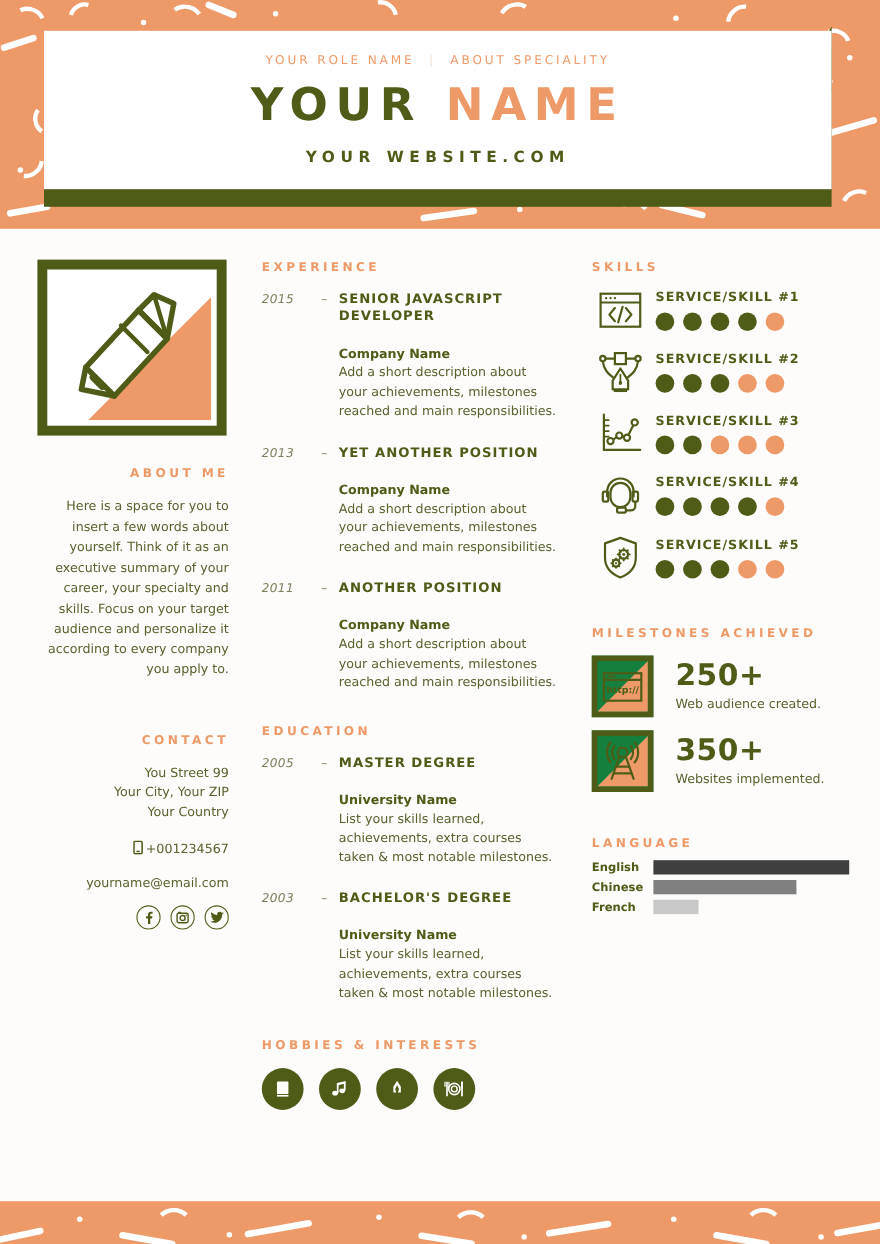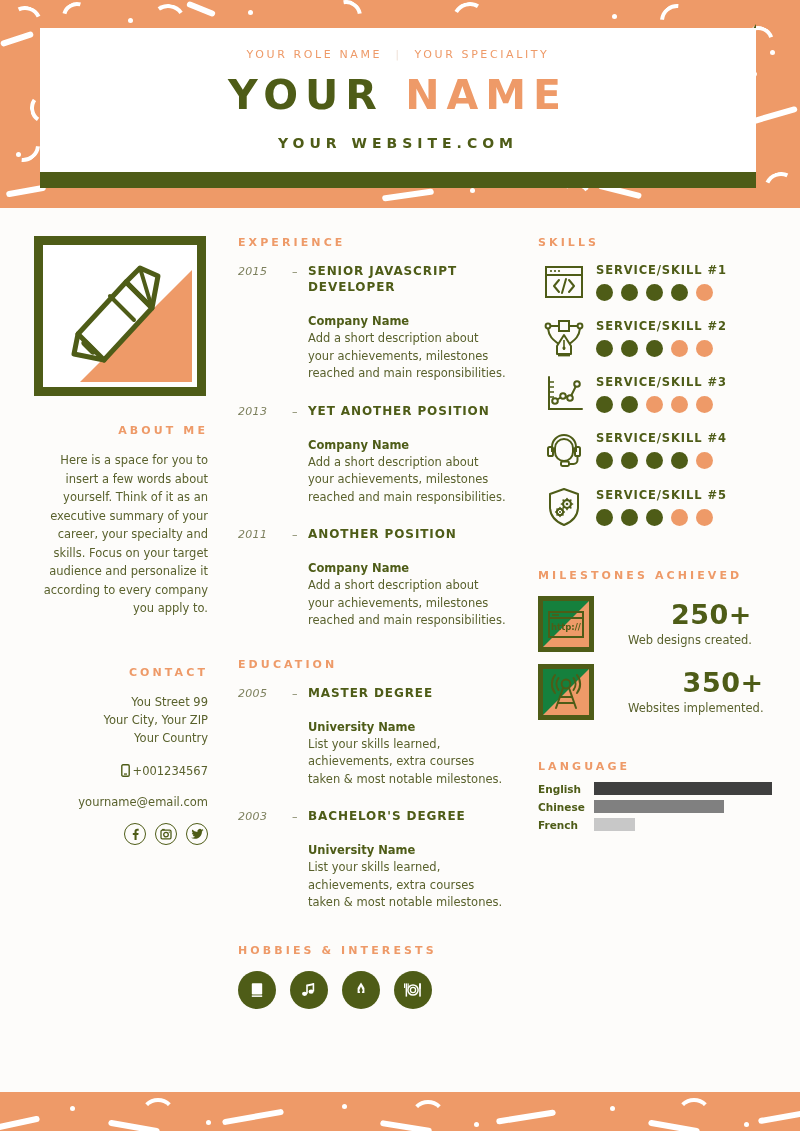--- a/index.html
+++ b/index.html
@@ -94,21 +94,21 @@
   .lvl.off{background:#ee9a68;}
 
   
   .ms-title{margin-top:42px;}
   .ms-row{display:flex;align-items:center;margin-bottom:12px;}
   .ms-frame{width:56px;height:56px;flex:0 0 56px;border:5px solid #4e5c17;
       box-sizing:border-box;background:#15803d;position:relative;overflow:hidden;}
   .ms-tri{position:absolute;right:0;bottom:0;width:0;height:0;
       border-left:46px solid transparent;border-bottom:46px solid #ee9a68;}
   .ms-svg{position:absolute;left:0;top:0;}
-  .ms-body{padding-left:34px;text-align:right;}
+  .ms-body{padding-left:20px;}
   .ms-num{font-size:27px;font-weight:700;color:#4e5c17;line-height:1.05;letter-spacing:.5px;}
   .ms-label{font-size:11.5px;color:#59612c;margin-top:3px;}
 
   
   .lang-title{margin-top:40px;margin-bottom:9px;}
   .lang-row{display:flex;align-items:center;margin-bottom:5px;}
   .lang-name{width:56px;flex:0 0 56px;font-size:10.5px;font-weight:700;color:#4e5c17;}
   .lang-track{flex:1;height:13px;position:relative;}
   .lang-fill{height:13px;}
 </style>
@@ -149,21 +149,21 @@
     <div class="squig" style="left:726px;top:66px;width:32px;transform:rotate(24deg)"></div>
   </div>
 </div>
 
 <div class="hdr-shadow"></div>
 <div class="hdr-shadow-wedge"></div>
 <div class="hdr-card">
   <div class="role-line">
     <span>YOUR ROLE NAME</span>
     <span class="role-sep">|</span>
-    <span>YOUR SPECIALITY</span>
+    <span>ABOUT SPECIALITY</span>
   </div>
   <div class="name-line">
     <span class="name-first">YOUR</span>
     <span class="name-last">NAME</span>
   </div>
   <div class="site-line">YOUR WEBSITE.COM</div>
 </div>
 
 <div class="col-left">
 
@@ -445,21 +445,21 @@
       <div class="ms-tri"></div>
       <svg class="ms-svg" width="46" height="46" viewBox="0 0 46 46">
         <rect x="6" y="11" width="34" height="25" fill="none" stroke="#4e5c17" stroke-width="2"></rect>
         <path d="M6 17h34" stroke="#4e5c17" stroke-width="2"></path>
         <path d="M9 14h7" stroke="#4e5c17" stroke-width="1.6"></path>
         <text x="23" y="29" font-family="DejaVu Sans, sans-serif" font-size="8.5" font-weight="700" fill="#4e5c17" text-anchor="middle">http://</text>
       </svg>
     </div>
     <div class="ms-body">
       <div class="ms-num">250+</div>
-      <div class="ms-label">Web designs created.</div>
+      <div class="ms-label">Web audience created.</div>
     </div>
   </div>
 
   <div class="ms-row">
     <div class="ms-frame">
       <div class="ms-tri"></div>
       <svg class="ms-svg" width="46" height="46" viewBox="0 0 46 46">
         <circle cx="23" cy="15" r="4.4" fill="none" stroke="#4e5c17" stroke-width="2"></circle>
         <path d="M15.5 9a10 10 0 0 0 0 12M12 6a14.5 14.5 0 0 0 0 18" fill="none" stroke="#4e5c17" stroke-width="2" stroke-linecap="round"></path>
         <path d="M30.5 9a10 10 0 0 1 0 12M34 6a14.5 14.5 0 0 1 0 18" fill="none" stroke="#4e5c17" stroke-width="2" stroke-linecap="round"></path>

